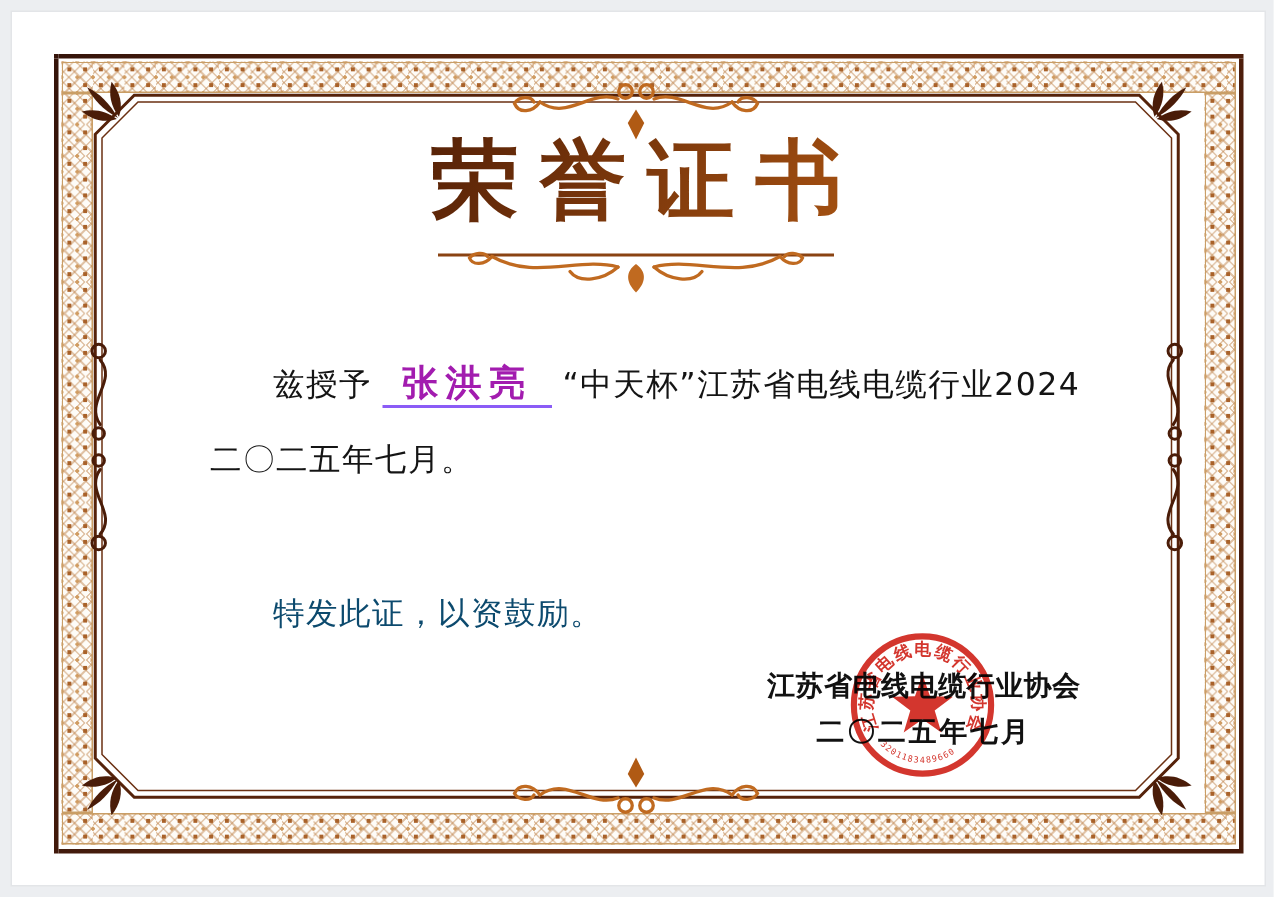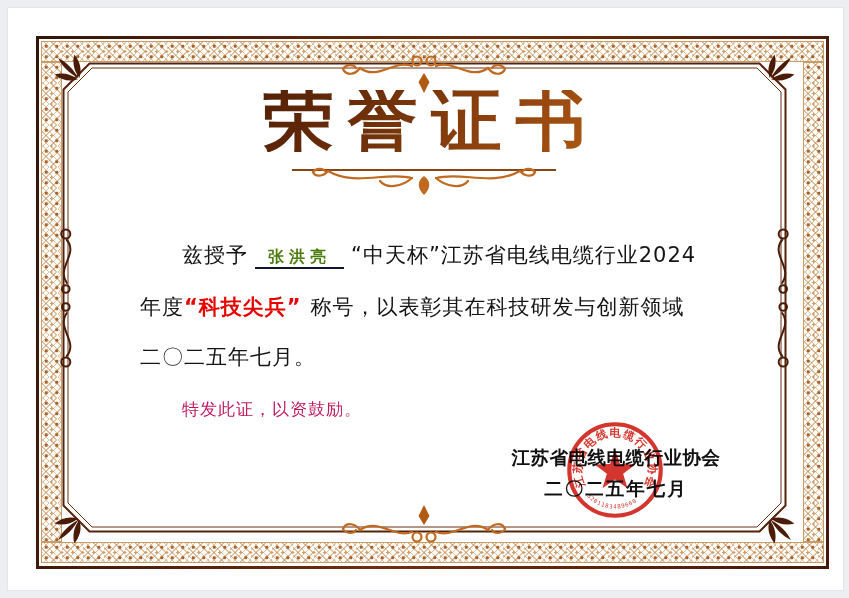--- a/index.html
+++ b/index.html
@@ -29,35 +29,35 @@
           box-shadow:inset 0 0 0 1px #c99e66; }
   .band-top    { left:33px;  top:33px;  width:783px; height:21px; }
   .band-bottom { left:33px;  top:534px; width:783px; height:21px; }
   .band-left   { left:33px;  top:54px;  width:21px;  height:480px; }
   .band-right  { left:795px; top:54px;  width:21px;  height:480px; }
 
   .frame-svg { position:absolute; left:0; top:0; width:849px; height:598px; pointer-events:none; }
 
   
   .title { position:absolute; left:0; top:90px; width:849px; text-align:center;
-           font-family:Liberation Serif, serif; font-weight:bold;
-           font-size:70px; line-height:62px; letter-spacing:14px; padding-left:14px;
+           font-family:Liberation Sans, sans-serif; font-weight:bold;
+           font-size:58px; line-height:62px; letter-spacing:14px; padding-left:14px;
            background:linear-gradient(118deg,#2f1205 8%,#5e2608 36%,#9c4b10 64%,#d8821e 92%);
            -webkit-background-clip:text; background-clip:text;
            -webkit-text-fill-color:transparent; color:#7a3a10; }
 
   
   .body-text { position:absolute; left:140px; top:230px; width:582px;
                font-size:21px; line-height:50px; color:#141414; letter-spacing:1px; }
   .line-indent { padding-left:42px; }
-  .recipient { color:#4d7c0f; font-weight:bold; font-size:16px; letter-spacing:5px;
-               padding:0 13px 1px 13px; border-bottom:2px solid #0f172a; margin:0 7px; }
+  .recipient { color:#a21caf; font-weight:bold; font-size:24px; letter-spacing:5px;
+               padding:0 13px 1px 13px; border-bottom:2px solid #8b5cf6; margin:0 7px; }
   .award { color:#e60400; font-weight:bold; margin-right:9px; }
   .closing { position:absolute; left:140px; top:384px; width:582px;
-             font-size:17px; line-height:50px; color:#be185d; letter-spacing:1px;
+             font-size:21px; line-height:50px; color:#0c4a6e; letter-spacing:1px;
              padding-left:42px; }
 
   
   .signature { position:absolute; left:500px; top:446px; width:232px; text-align:center;
                font-family:"DejaVu Serif","Liberation Serif",serif; font-weight:bold; color:#111; }
   .sig-org  { font-size:18.5px; letter-spacing:0.5px; line-height:24px; }
   .sig-date { font-size:18.5px; letter-spacing:2px; line-height:24px; margin-top:7px; }
 
   
   .seal-svg { position:absolute; left:554px; top:409px; width:122px; height:122px;
@@ -154,23 +154,20 @@
       <path d="M0,6 C7,11 7,18 0,25 C-7,18 -7,11 0,6 Z" fill="#c06a20"></path>
     </g>
   </svg>
 
   <div class="title">荣誉证书</div>
 
   <div class="body-text">
     <div class="line-indent">
       <span>兹授予</span><span class="recipient">张洪亮</span><span>“中天杯”江苏省电线电缆行业2024</span>
     </div>
-    <div>
-      <span>年度</span><span class="award">“科技尖兵”</span><span>称号，以表彰其在科技研发与创新领域</span>
-    </div>
     <div>二〇二五年七月。</div>
   </div>
 
   <div class="closing">特发此证，以资鼓励。</div>
 
   <div class="signature">
     <div class="sig-org">江苏省电线电缆行业协会</div>
     <div class="sig-date">二〇二五年七月</div>
   </div>
 

